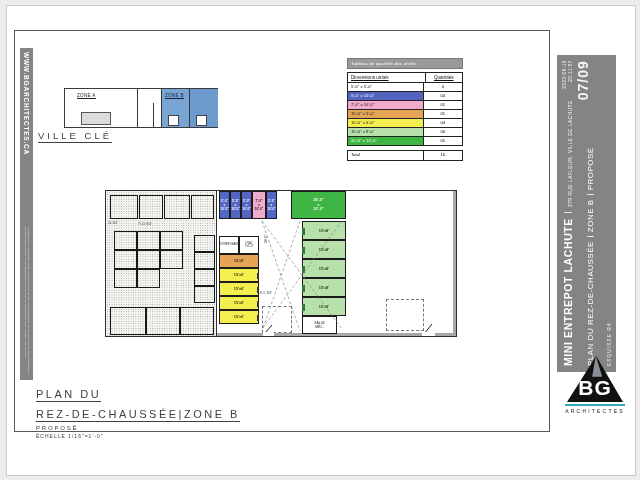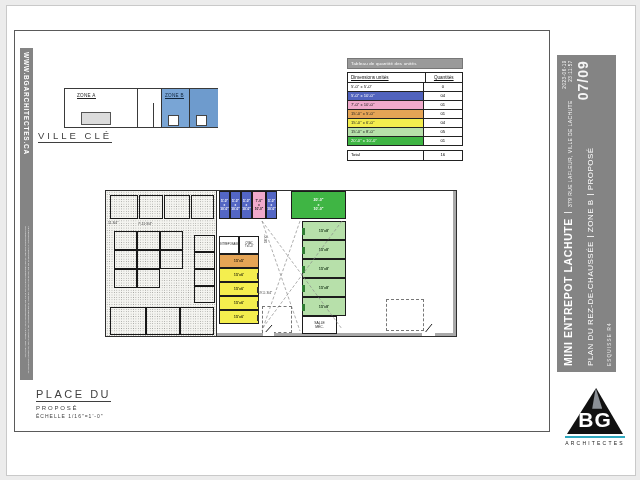--- a/index.html
+++ b/index.html
@@ -73,21 +73,21 @@
   .sb-sep{display:inline-block;width:0;border-left:0.8px solid #e8e8e8;height:8px;margin:0 5px;align-self:center;}
   .sb-sep2{display:inline-block;width:0;border-left:0.7px solid #e8e8e8;height:7px;margin:0 4px;align-self:center;}
   .sb-address{font-size:5px;letter-spacing:0.4px;}
   .sb-line2{display:flex;align-items:center;white-space:nowrap;font-size:8px;letter-spacing:0.5px;}
   .sb-rev{font-size:4.6px;letter-spacing:1.2px;color:#ededed;}
   .sb-right{display:flex;flex-direction:column;align-items:flex-end;justify-content:flex-start;}
   .sb-date,.sb-time{font-size:4.6px;letter-spacing:0.5px;line-height:1.25;}
   .sb-page{font-size:14px;font-weight:bold;letter-spacing:1px;margin-top:2px;color:#f5f5f5;}
 
   
-  #logo{left:563px;top:388px;width:64px;text-align:center;}
+  #logo{left:563px;top:356px;width:64px;text-align:center;}
   .logo-tri{position:relative;width:56px;height:46px;margin:0 auto;background:#111111;clip-path:polygon(52% 0%,100% 100%,0% 100%);}
   .logo-facet{position:absolute;left:45%;top:0;width:18%;height:45%;background:#8b9096;clip-path:polygon(35% 0%,100% 100%,0% 100%);}
   .logo-bg{position:absolute;left:0;bottom:2px;width:100%;color:#ffffff;font-weight:bold;font-size:21px;letter-spacing:1px;font-family:"Liberation Sans",sans-serif;}
   .logo-line{height:2px;margin:2px 2px 2px 2px;}
   .logo-name{font-size:5px;letter-spacing:2.2px;color:#1c1c1c;}
   svg{position:absolute;left:0;top:0;pointer-events:none;}
 </style>
 </head>
 <body>
 
@@ -273,21 +273,22 @@
     <div class="dashrect" style="left:156px;top:115px;width:28px;height:25px;"></div>
     <div class="dashrect" style="left:280px;top:108px;width:36px;height:30px;"></div>
     <div class="gap" style="left:316px;top:141px;width:13px;height:4px;"></div>
     <div class="gap" style="left:157px;top:141px;width:11px;height:4px;"></div>
 
     <span class="dim" style="left:152px;top:100px;">19'-5 3/4"</span>
     <span class="dim dimv" style="left:158px;top:52px;">10'-0"</span>
   </div>
 
   <div class="abs" id="tblock">
-    <div><span class="tb1">PLACE DU</span></div>
+    <div><span class="tb1">PLAN DU</span></div>
+    <div style="margin-top:2px;"><span class="tb1">REZ-DE-CHAUSSÉE|ZONE B</span></div>
     <div class="tb-status">PROPOSÉ</div>
     <div class="tb-scale">ÉCHELLE 1/16"=1'-0"</div>
   </div>
 
   <div class="abs" id="rstrip">
     <div id="rstrip-rot">
       <div class="sb-left">
         <div class="sb-line1">
           <span class="sb-project">MINI ENTREPOT LACHUTE</span>
           <span class="sb-sep"></span>

